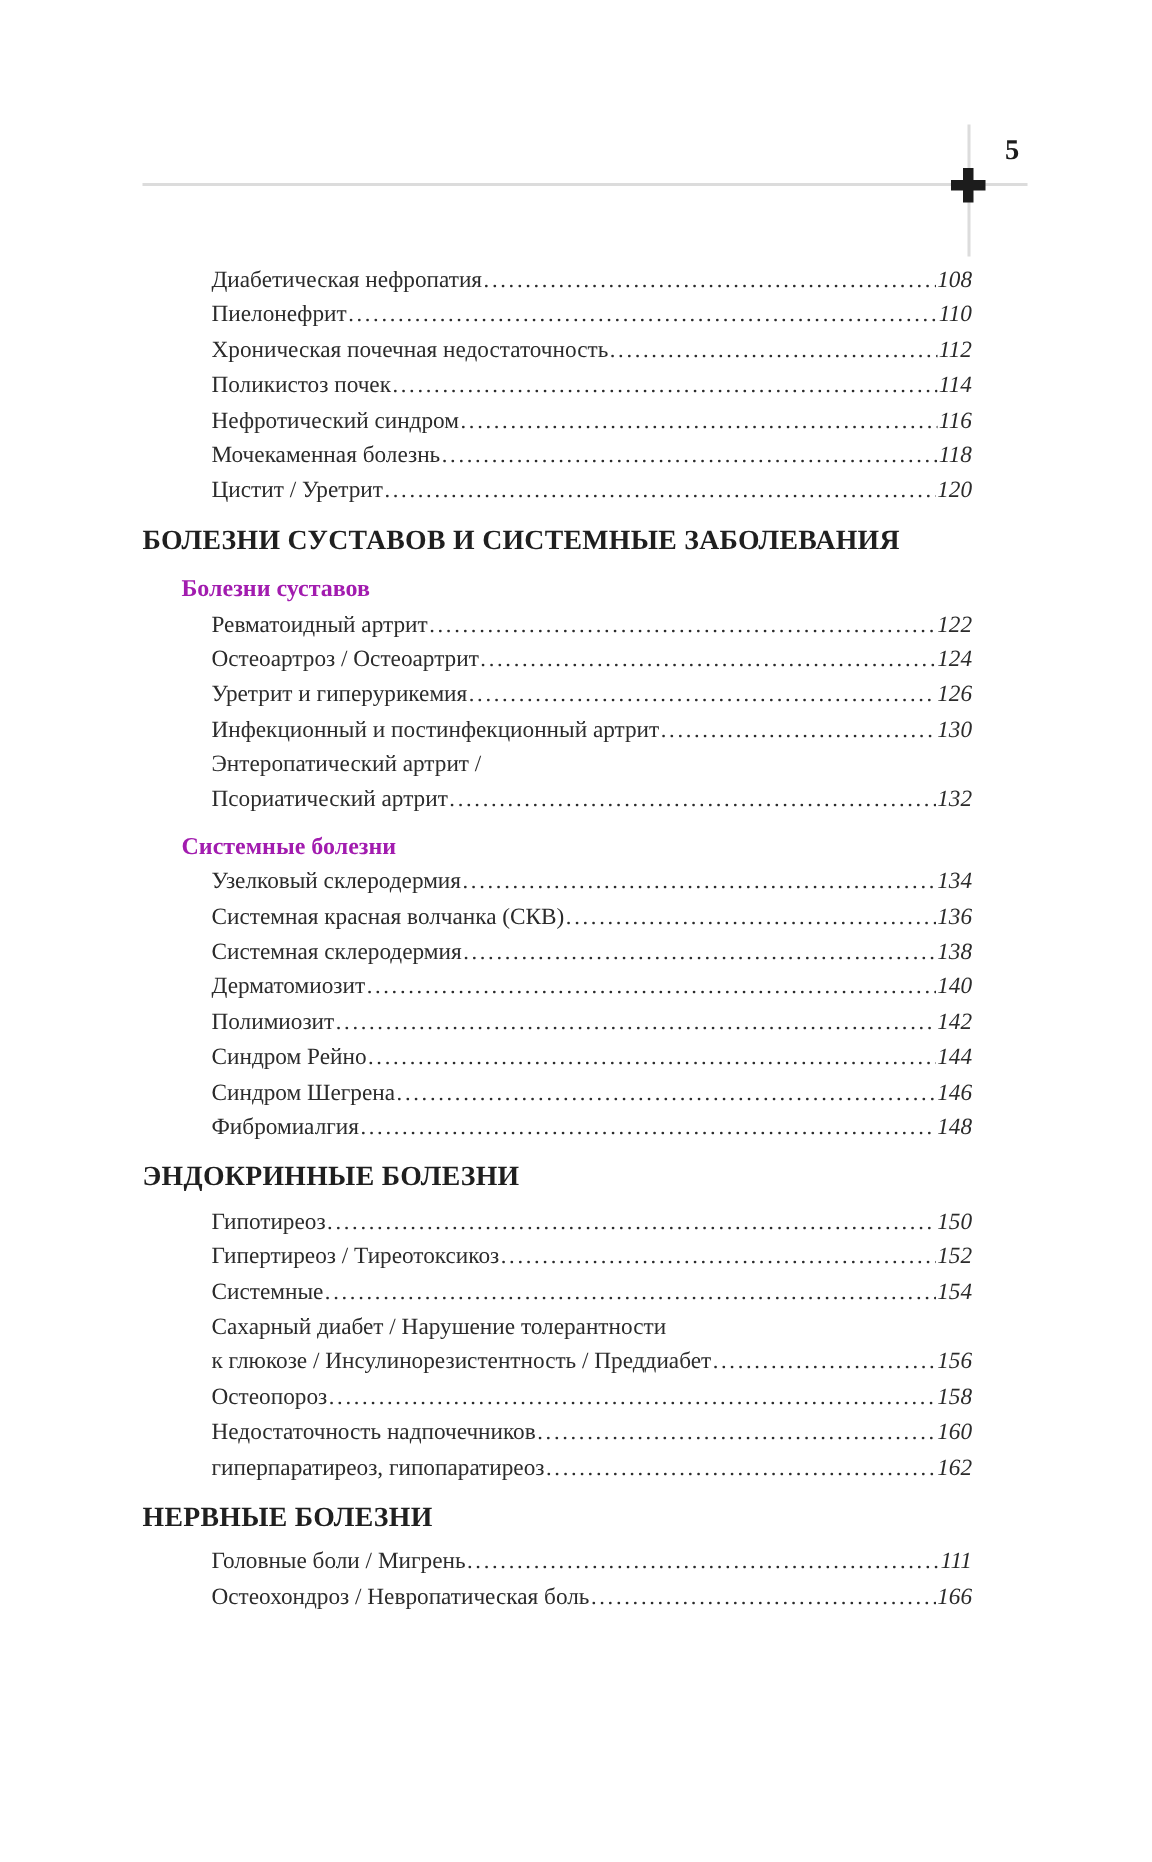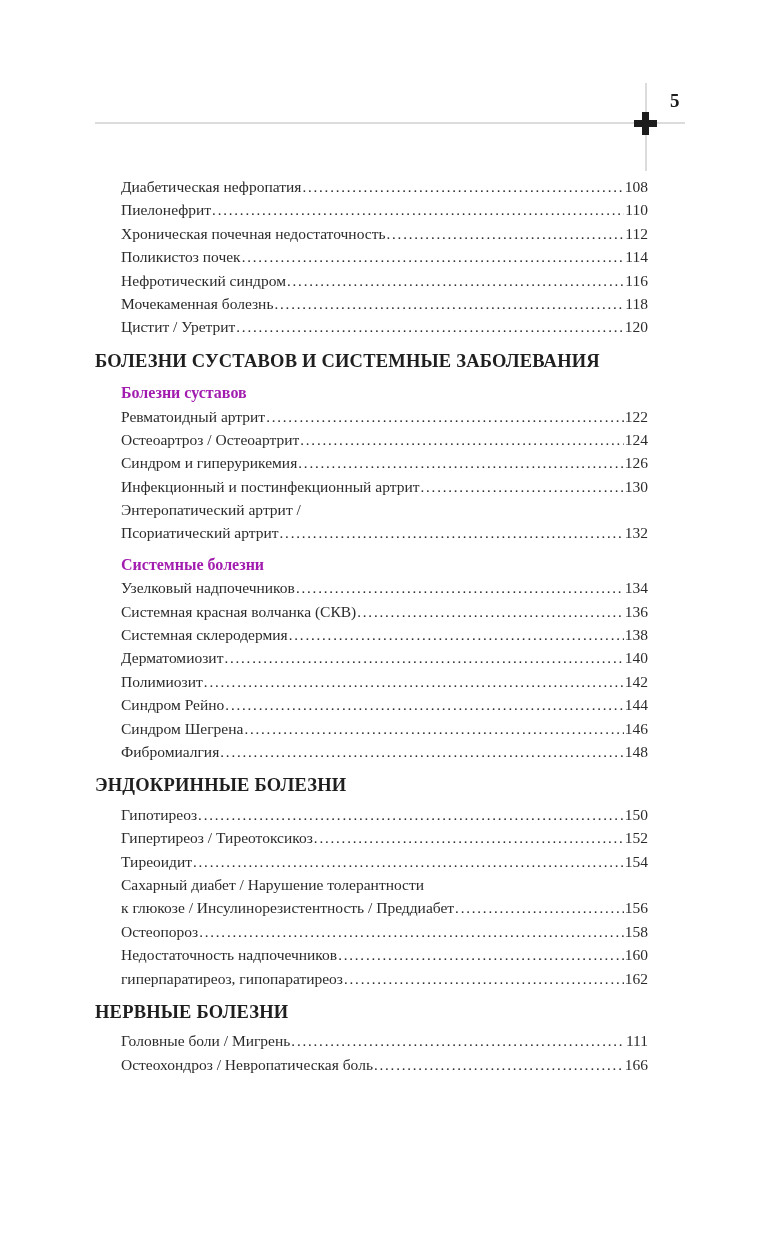--- a/index.html
+++ b/index.html
@@ -74,36 +74,38 @@
     align-items: baseline;
     padding-left: 26px;
     height: 23.4px;
     line-height: 23.4px;
     font-size: 15.5px;
     white-space: nowrap;
   }
   .row .t {
     white-space: nowrap;
     flex: 0 0 auto;
+    margin-left: 20px;
   }
   .row .dots {
     flex: 1 1 auto;
     overflow: hidden;
     white-space: nowrap;
     margin: 0 1px;
     min-width: 0;
   }
   .row .dots::after {
     content: "......................................................................................................................................................";
     letter-spacing: 1.8px;
     font-size: 15px;
   }
   .row .pg {
     flex: 0 0 auto;
     white-space: nowrap;
+    font-style: italic;
   }
   h2.section {
     font-size: 18.5px;
     font-weight: bold;
     color: #1f1f1f;
     margin: 11px 0 5px 0;
     padding: 0;
     height: 23.4px;
     line-height: 23.4px;
     letter-spacing: 0.2px;
@@ -174,40 +176,40 @@
       <span class="t">Ревматоидный артрит</span>
       <span class="dots"></span>
       <span class="pg">122</span>
     </div>
     <div class="row">
       <span class="t">Остеоартроз / Остеоартрит</span>
       <span class="dots"></span>
       <span class="pg">124</span>
     </div>
     <div class="row">
-      <span class="t">Синдром и гиперурикемия</span>
+      <span class="t">Уретрит и гиперурикемия</span>
       <span class="dots"></span>
       <span class="pg">126</span>
     </div>
     <div class="row">
       <span class="t">Инфекционный и постинфекционный артрит</span>
       <span class="dots"></span>
       <span class="pg">130</span>
     </div>
     <div class="row">
       <span class="t">Энтеропатический артрит /</span>
     </div>
     <div class="row">
       <span class="t">Псориатический артрит</span>
       <span class="dots"></span>
       <span class="pg">132</span>
     </div>
     <h3 class="subsection">Системные болезни</h3>
     <div class="row">
-      <span class="t">Узелковый надпочечников</span>
+      <span class="t">Узелковый склеродермия</span>
       <span class="dots"></span>
       <span class="pg">134</span>
     </div>
     <div class="row">
       <span class="t">Системная красная волчанка (СКВ)</span>
       <span class="dots"></span>
       <span class="pg">136</span>
     </div>
     <div class="row">
       <span class="t">Системная склеродермия</span>
@@ -244,21 +246,21 @@
       <span class="t">Гипотиреоз</span>
       <span class="dots"></span>
       <span class="pg">150</span>
     </div>
     <div class="row">
       <span class="t">Гипертиреоз / Тиреотоксикоз</span>
       <span class="dots"></span>
       <span class="pg">152</span>
     </div>
     <div class="row">
-      <span class="t">Тиреоидит</span>
+      <span class="t">Системные</span>
       <span class="dots"></span>
       <span class="pg">154</span>
     </div>
     <div class="row">
       <span class="t">Сахарный диабет / Нарушение толерантности</span>
     </div>
     <div class="row">
       <span class="t">к глюкозе / Инсулинорезистентность / Преддиабет</span>
       <span class="dots"></span>
       <span class="pg">156</span>

